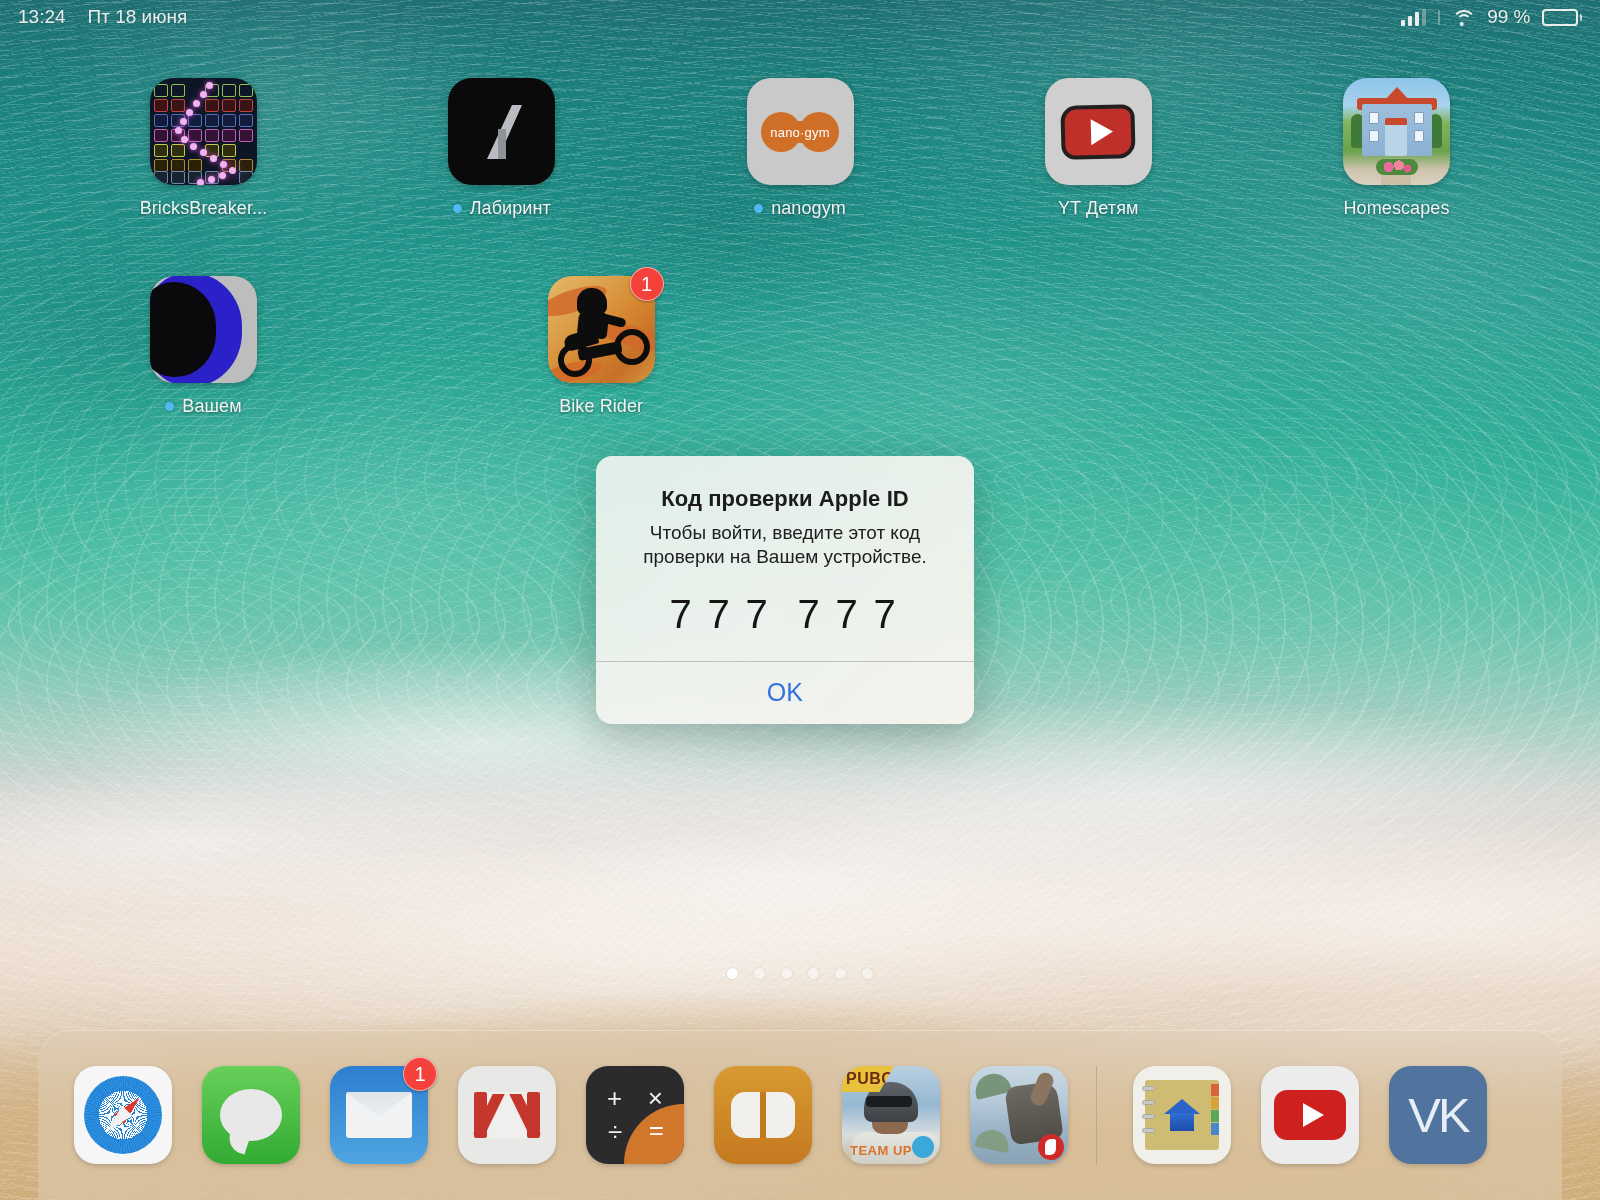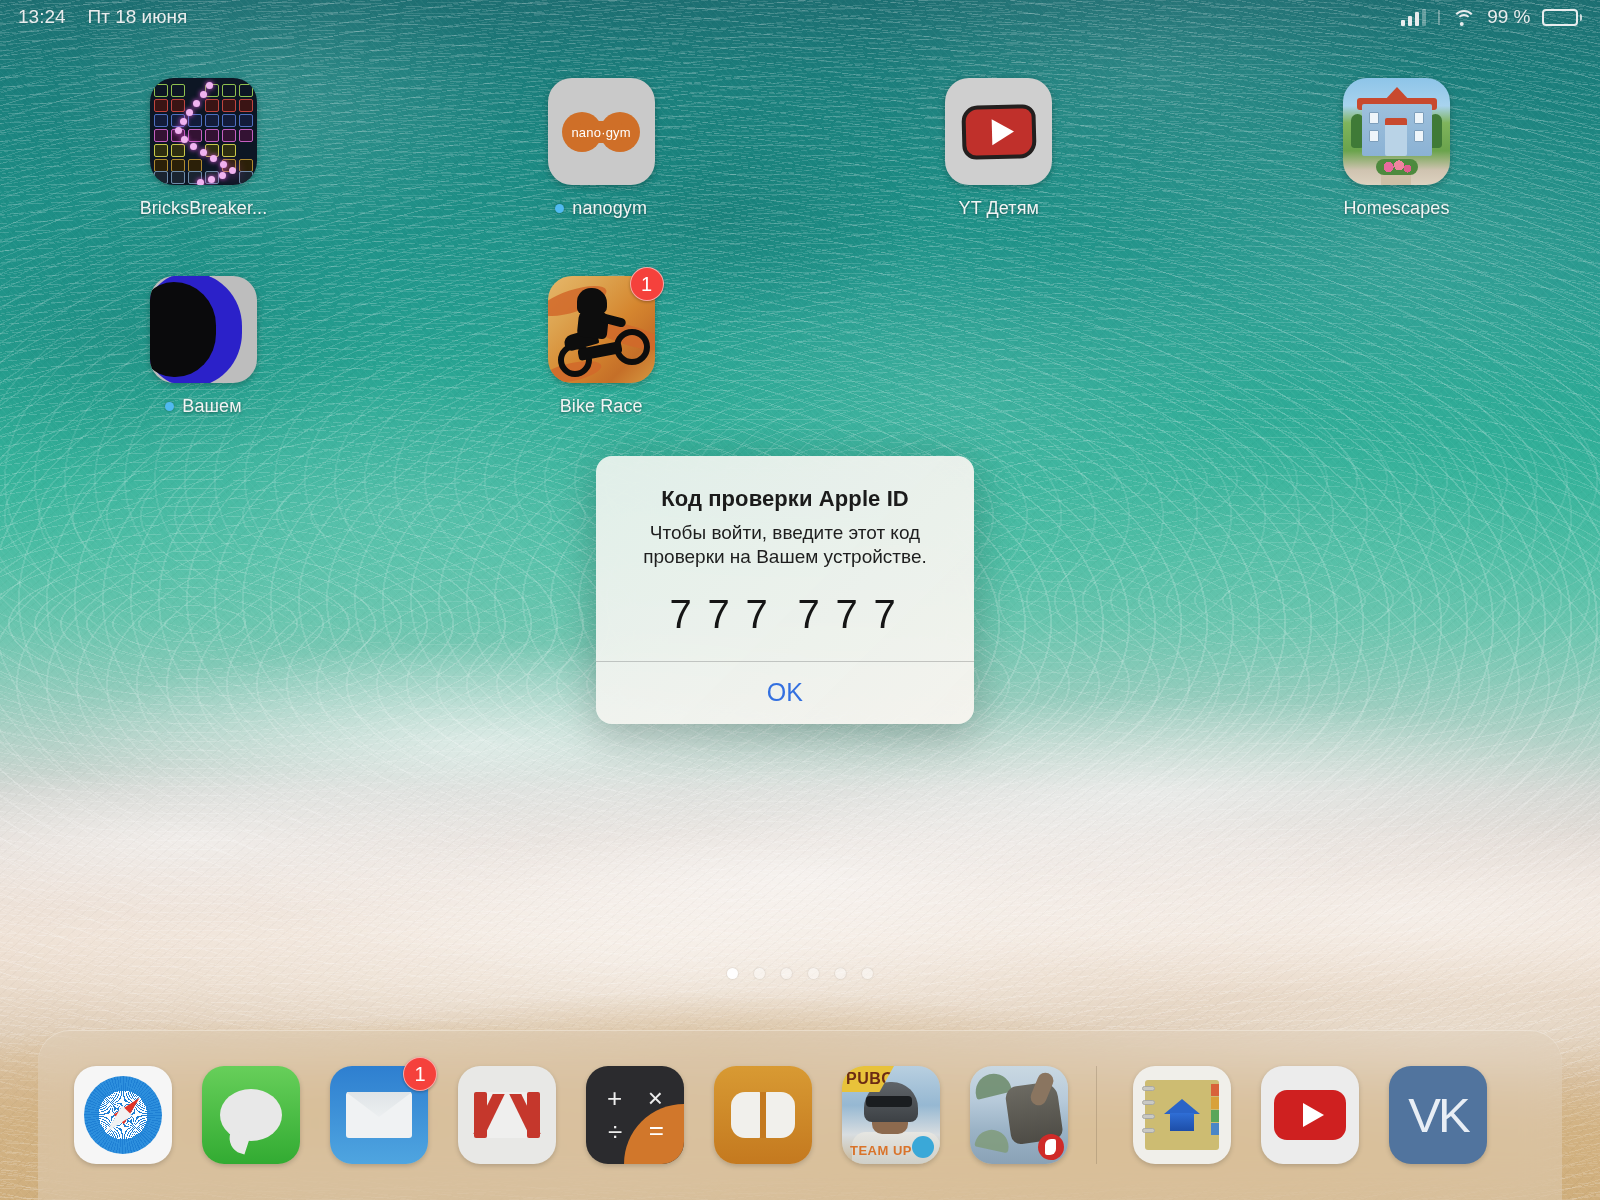--- a/index.html
+++ b/index.html
@@ -631,20 +631,34 @@
               <i style="left:58px;top:98px"></i>
               <i style="left:47px;top:101px"></i>
             </div>
           </div>
         </div>
         <div class="app-label">
           <span>BricksBreaker...</span>
         </div>
       </div>
 
+      <div class="app">
+        <div class="tile-wrap">
+          <div class="app-tile ic-lab">
+            <svg width="60" height="62" viewBox="0 0 60 62">
+              <polygon points="40,4 50,4 26,58 15,58" fill="#b9bcc0"></polygon>
+              <polygon points="26,28 34,28 34,58 26,58" fill="#8e9297"></polygon>
+            </svg>
+          </div>
+        </div>
+        <div class="app-label">
+          <span class="newdot"></span>
+          <span>Лабиринт</span>
+        </div>
+      </div>
 
       <div class="app">
         <div class="tile-wrap">
           <div class="app-tile ic-nano">
             <div class="peanut">
               <div class="lobe l"></div>
                 <div class="lobe r"></div>
                 <div class="bar"></div>
               <div class="ntext">nano·gym</div>
             </div>
@@ -721,21 +735,21 @@
               <div class="frame"></div>
               <div class="fender"></div>
               <div class="torso"></div>
               <div class="arm"></div>
               <div class="helm"></div>
             </div>
           </div>
           <div class="badge">1</div>
         </div>
         <div class="app-label">
-          <span>Bike Race</span>
+          <span>Bike Rider</span>
         </div>
       </div>
 
       <div class="app"></div>
       <div class="app"></div>
     </div>
 
   </div>
 </div>
 

